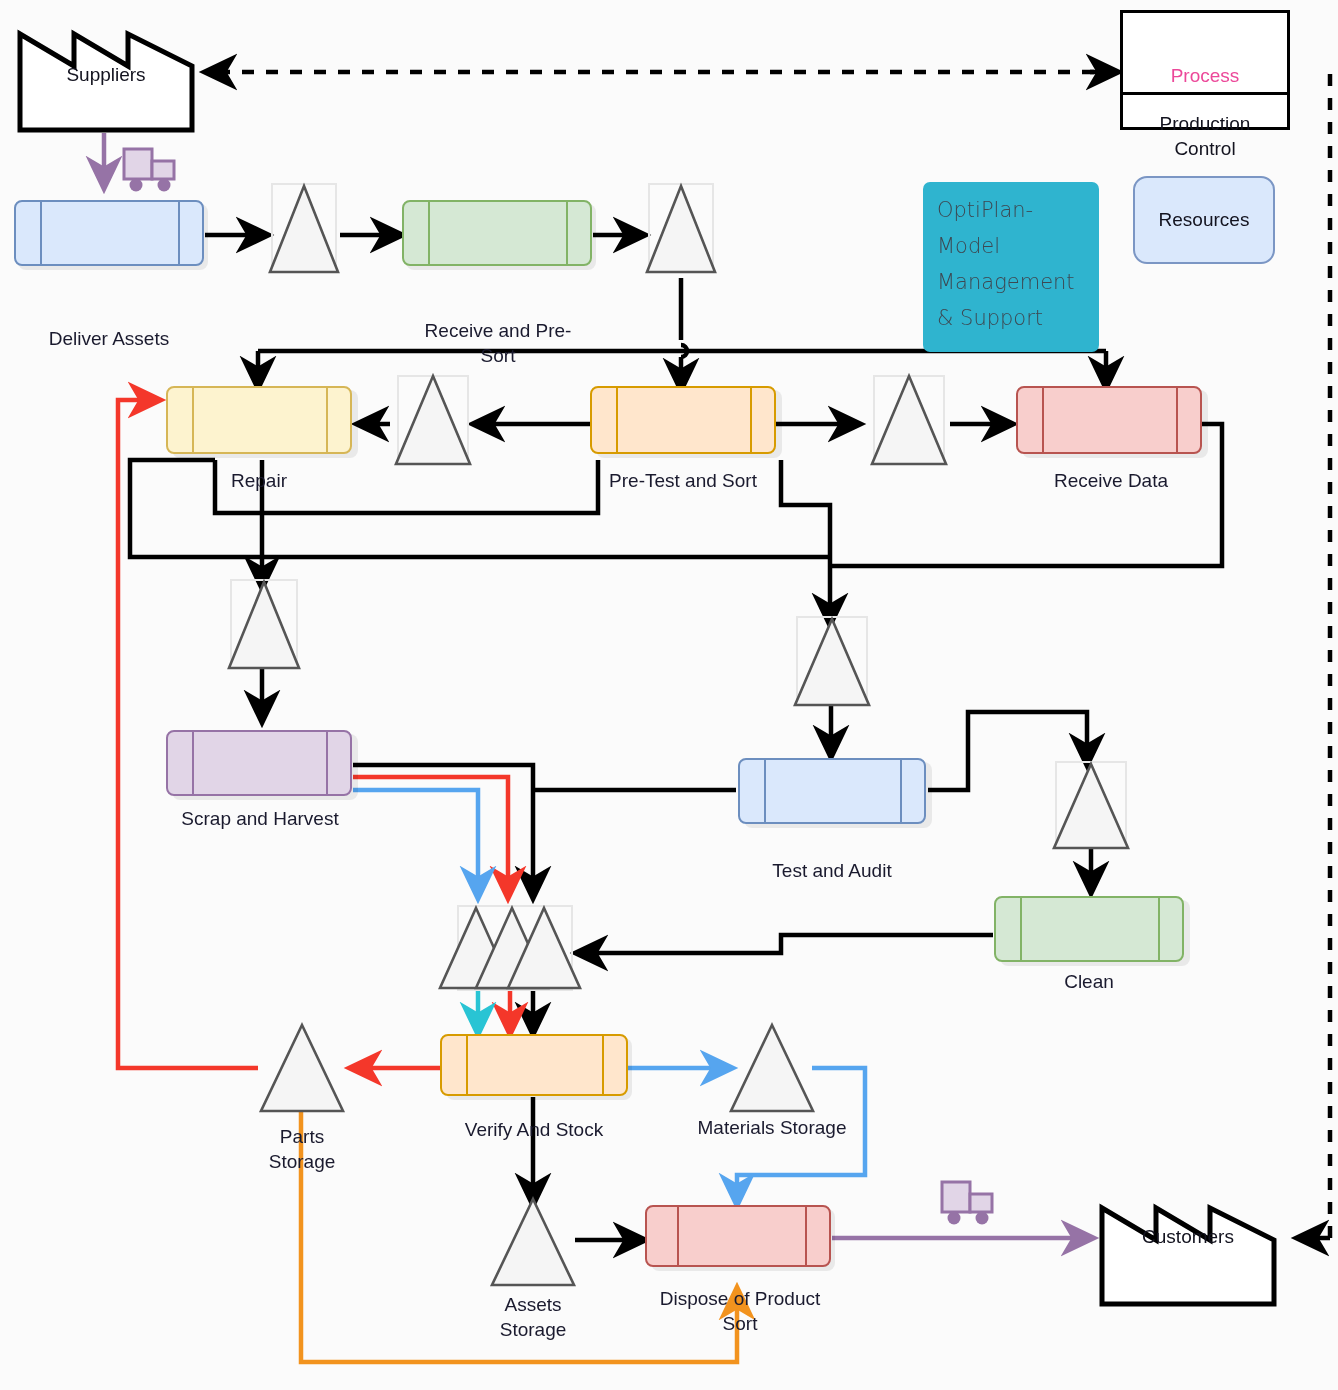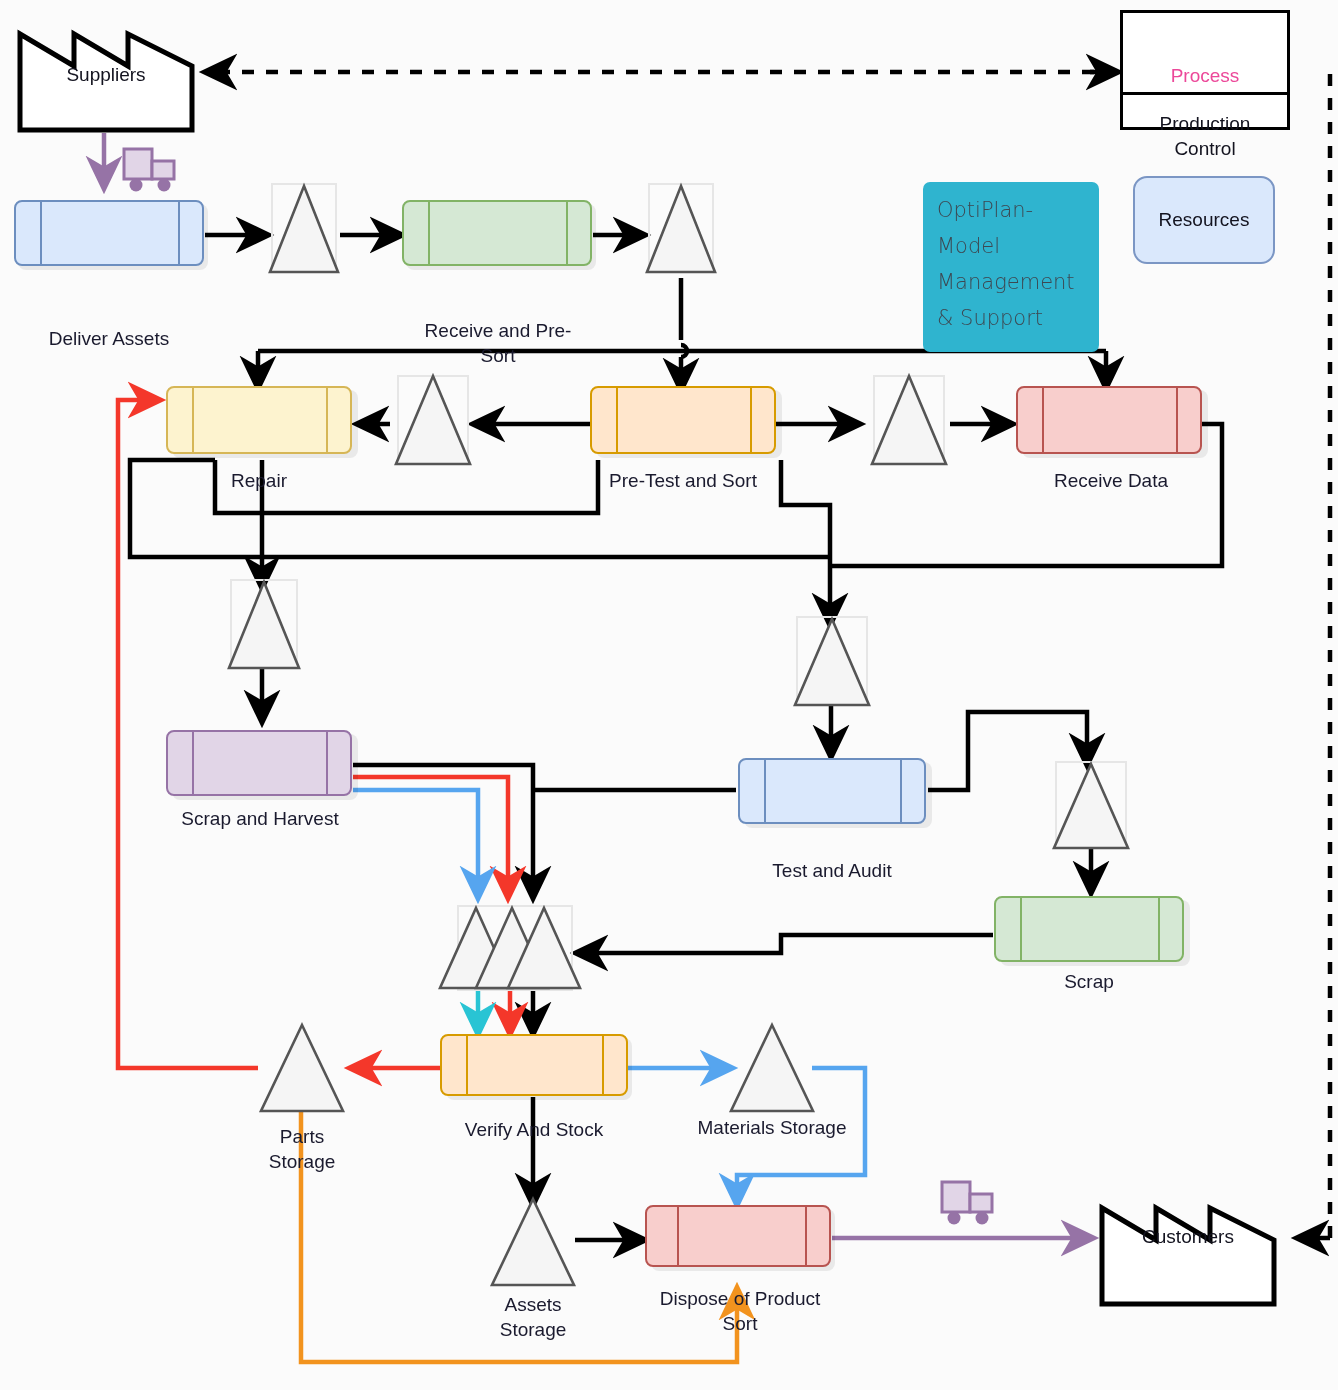--- a/index.html
+++ b/index.html
@@ -314,21 +314,21 @@
     <div class="d1" style="left:24px;border-color:#6c8ebf;"></div>
     <div class="d2" style="left:160px;border-color:#6c8ebf;"></div>
   </div>
   <div class="label" style="left:742px;top:838px;width:180px;margin-top:20px;">Test and Audit</div>
 
   <div class="shadow" style="left:1000px;top:900px;width:190px;height:66px;"></div>
   <div class="node proc" style="left:994px;top:896px;width:190px;height:66px;background:#d5e8d4;border-color:#82b366;position:absolute;">
     <div class="d1" style="left:24px;border-color:#82b366;"></div>
     <div class="d2" style="left:162px;border-color:#82b366;"></div>
   </div>
-  <div class="label" style="left:1029px;top:969px;width:120px;">Scrap</div>
+  <div class="label" style="left:1029px;top:969px;width:120px;">Clean</div>
 
   <div class="shadow" style="left:446px;top:1038px;width:186px;height:62px;"></div>
   <div class="node proc" style="left:440px;top:1034px;width:188px;height:62px;background:#ffe6cc;border-color:#d79b00;position:absolute;">
     <div class="d1" style="left:24px;border-color:#d79b00;"></div>
     <div class="d2" style="left:160px;border-color:#d79b00;"></div>
   </div>
   <div class="label" style="left:444px;top:1117px;width:180px;">Verify And Stock</div>
 
   <div class="shadow" style="left:651px;top:1209px;width:184px;height:62px;"></div>
   <div class="node proc" style="left:645px;top:1205px;width:186px;height:62px;background:#f8cecc;border-color:#b85450;position:absolute;">

